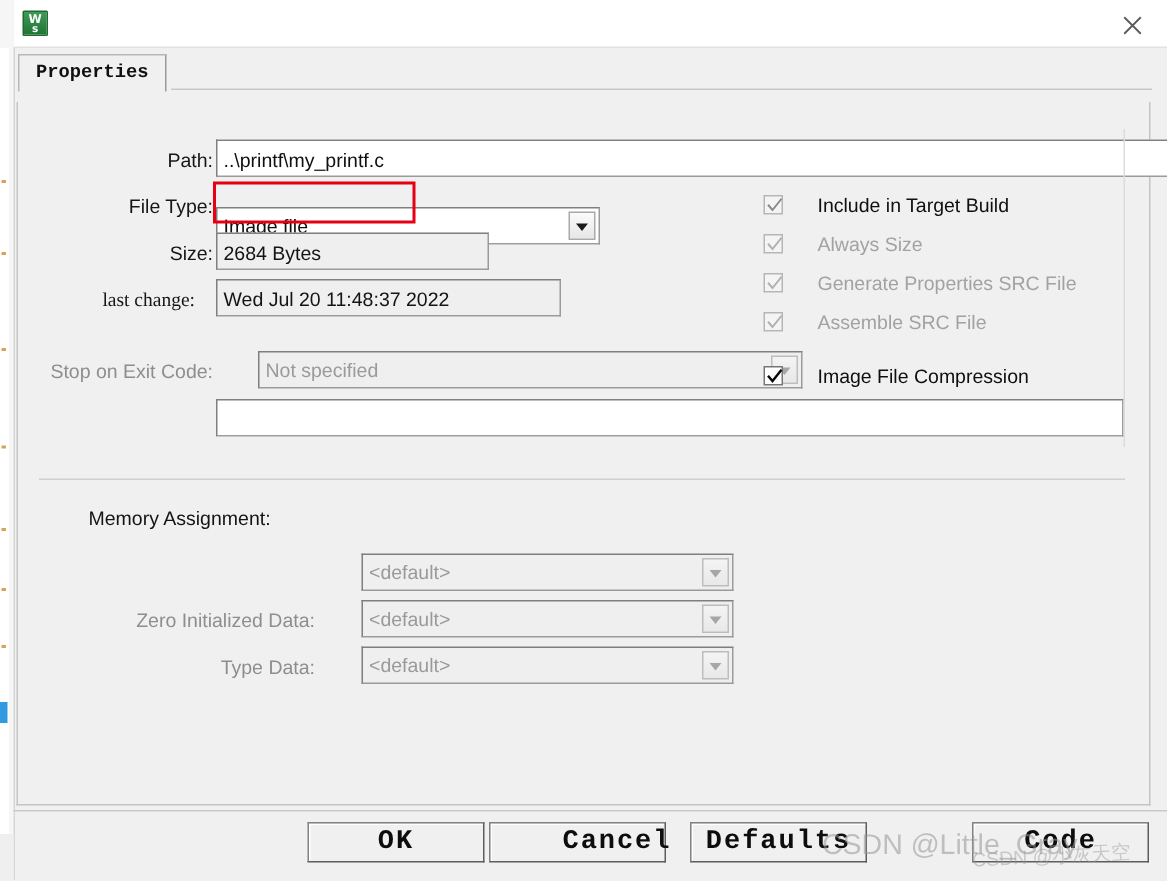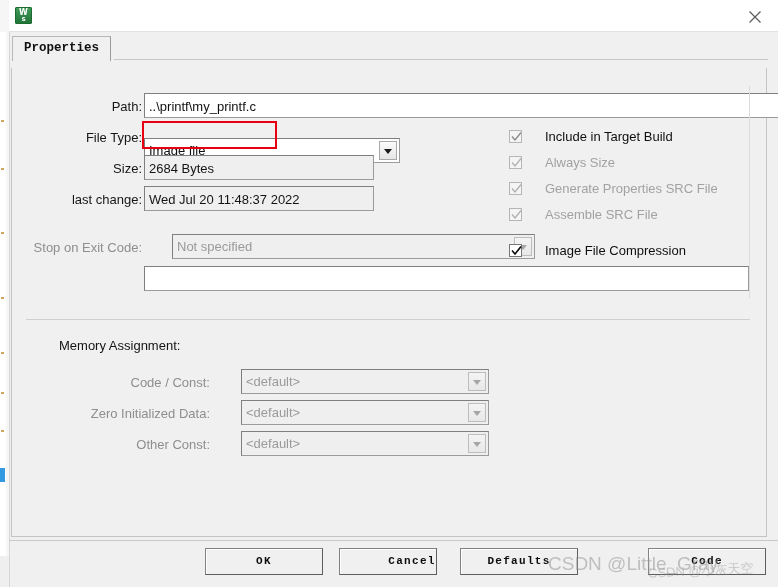--- a/index.html
+++ b/index.html
@@ -272,21 +272,21 @@
   .btn {
     position: absolute;
     height: 27px;
     box-sizing: border-box;
     background: #f0f0f0;
     border: 1px solid #828282;
     border-right-color: #5d5d5d;
     border-bottom-color: #5d5d5d;
     box-shadow: inset 1px 1px 0 #ffffff;
     font-family: "Liberation Mono", "DejaVu Sans Mono", monospace;
-    font-size: 11px;
+    font-size: 18px;
     font-weight: bold;
     color: #0d0d0d;
     text-align: center;
     line-height: 25px;
     cursor: default;
     letter-spacing: 1.3px;
   }
 
   
   .annot-box {
@@ -357,23 +357,23 @@
 
     <div class="lbl" style="left:20px; top:62px; width:110px;">File Type:</div>
     <div class="combo" style="left:132px; top:44px; width:256px;margin-top:26px;">
       <div class="ctext">Image file</div>
       <div class="cbtn">
         <div class="arrow"></div>
       </div>
     </div>
 
     <div class="lbl" style="left:20px; top:93px; width:110px;">Size:</div>
-    <div class="field readonly" style="left:132px; top:87px; width:230px;">2684 Bytes</div>
-
-    <div class="lbl" style="left:12px; top:124px; width:118px;">last change:</div>
+    <div class="field readonly" style="left:132px; top:87px; width:182px;">2684 Bytes</div>
+
+    <div class="lbl" style="left:0; top:124px; width:118px;font-family:Liberation Serif, serif;">last change:</div>
     <div class="field readonly" style="left:132px; top:118px; width:230px;">Wed Jul 20 11:48:37 2022</div>
 
     <div class="lbl dim" style="left:0px; top:172px; width:130px;">Stop on Exit Code:</div>
     <div class="combo disabled" style="left:132px; top:166px; width:363px;">
       <div class="ctext grey">Not specified</div>
       <div class="cbtn">
         <div class="arrow"></div>
       </div>
     </div>
 
@@ -423,50 +423,49 @@
           <path d="M1 5.5 L4 9 L10 1.5" stroke="#0a0a0a" stroke-width="1.6" fill="none"></path>
         </svg>
       </span>
       <span class="cblabel">Image File Compression</span>
     </div>
 
     <div class="sep" style="left:14px; top:251px; width:724px;"></div>
 
     <div class="section-label" style="left:47px; top:270px;">Memory Assignment:</div>
 
-    <div class="lbl dim" style="left:0px; top:307px; width:198px;">Code / Const:</div>
     <div class="combo disabled" style="left:201px; top:301px; width:248px;">
       <div class="ctext grey">&lt;default&gt;</div>
       <div class="cbtn">
         <div class="arrow"></div>
       </div>
     </div>
 
     <div class="lbl dim" style="left:0px; top:338px; width:198px;">Zero Initialized Data:</div>
     <div class="combo disabled" style="left:201px; top:332px; width:248px;">
       <div class="ctext grey">&lt;default&gt;</div>
       <div class="cbtn">
         <div class="arrow"></div>
       </div>
     </div>
 
-    <div class="lbl dim" style="left:0px; top:369px; width:198px;">Other Const:</div>
+    <div class="lbl dim" style="left:0px; top:369px; width:198px;">Type Data:</div>
     <div class="combo disabled" style="left:201px; top:363px; width:248px;">
       <div class="ctext grey">&lt;default&gt;</div>
       <div class="cbtn">
         <div class="arrow"></div>
       </div>
     </div>
 
   </div>
 
   <div class="footer-line"></div>
 
   <div class="btn" style="left:205px; top:548px; width:118px;">OK</div>
-  <div class="btn" style="left:339px; top:548px; width:98px;padding-left:48px;">Cancel</div>
+  <div class="btn" style="left:326px; top:548px; width:118px;padding-left:48px;">Cancel</div>
   <div class="btn" style="left:460px; top:548px; width:118px;">Defaults</div>
   <div class="btn" style="left:648px; top:548px; width:118px;">Code</div>
 
   <div class="annot-box"></div>
 
   <div class="wm" style="left:548px; top:553px;">CSDN @Little_Gray</div>
   <div class="wm2" style="left:648px; top:562px;">CSDN @小灰天空</div>
 
 </div>
 

